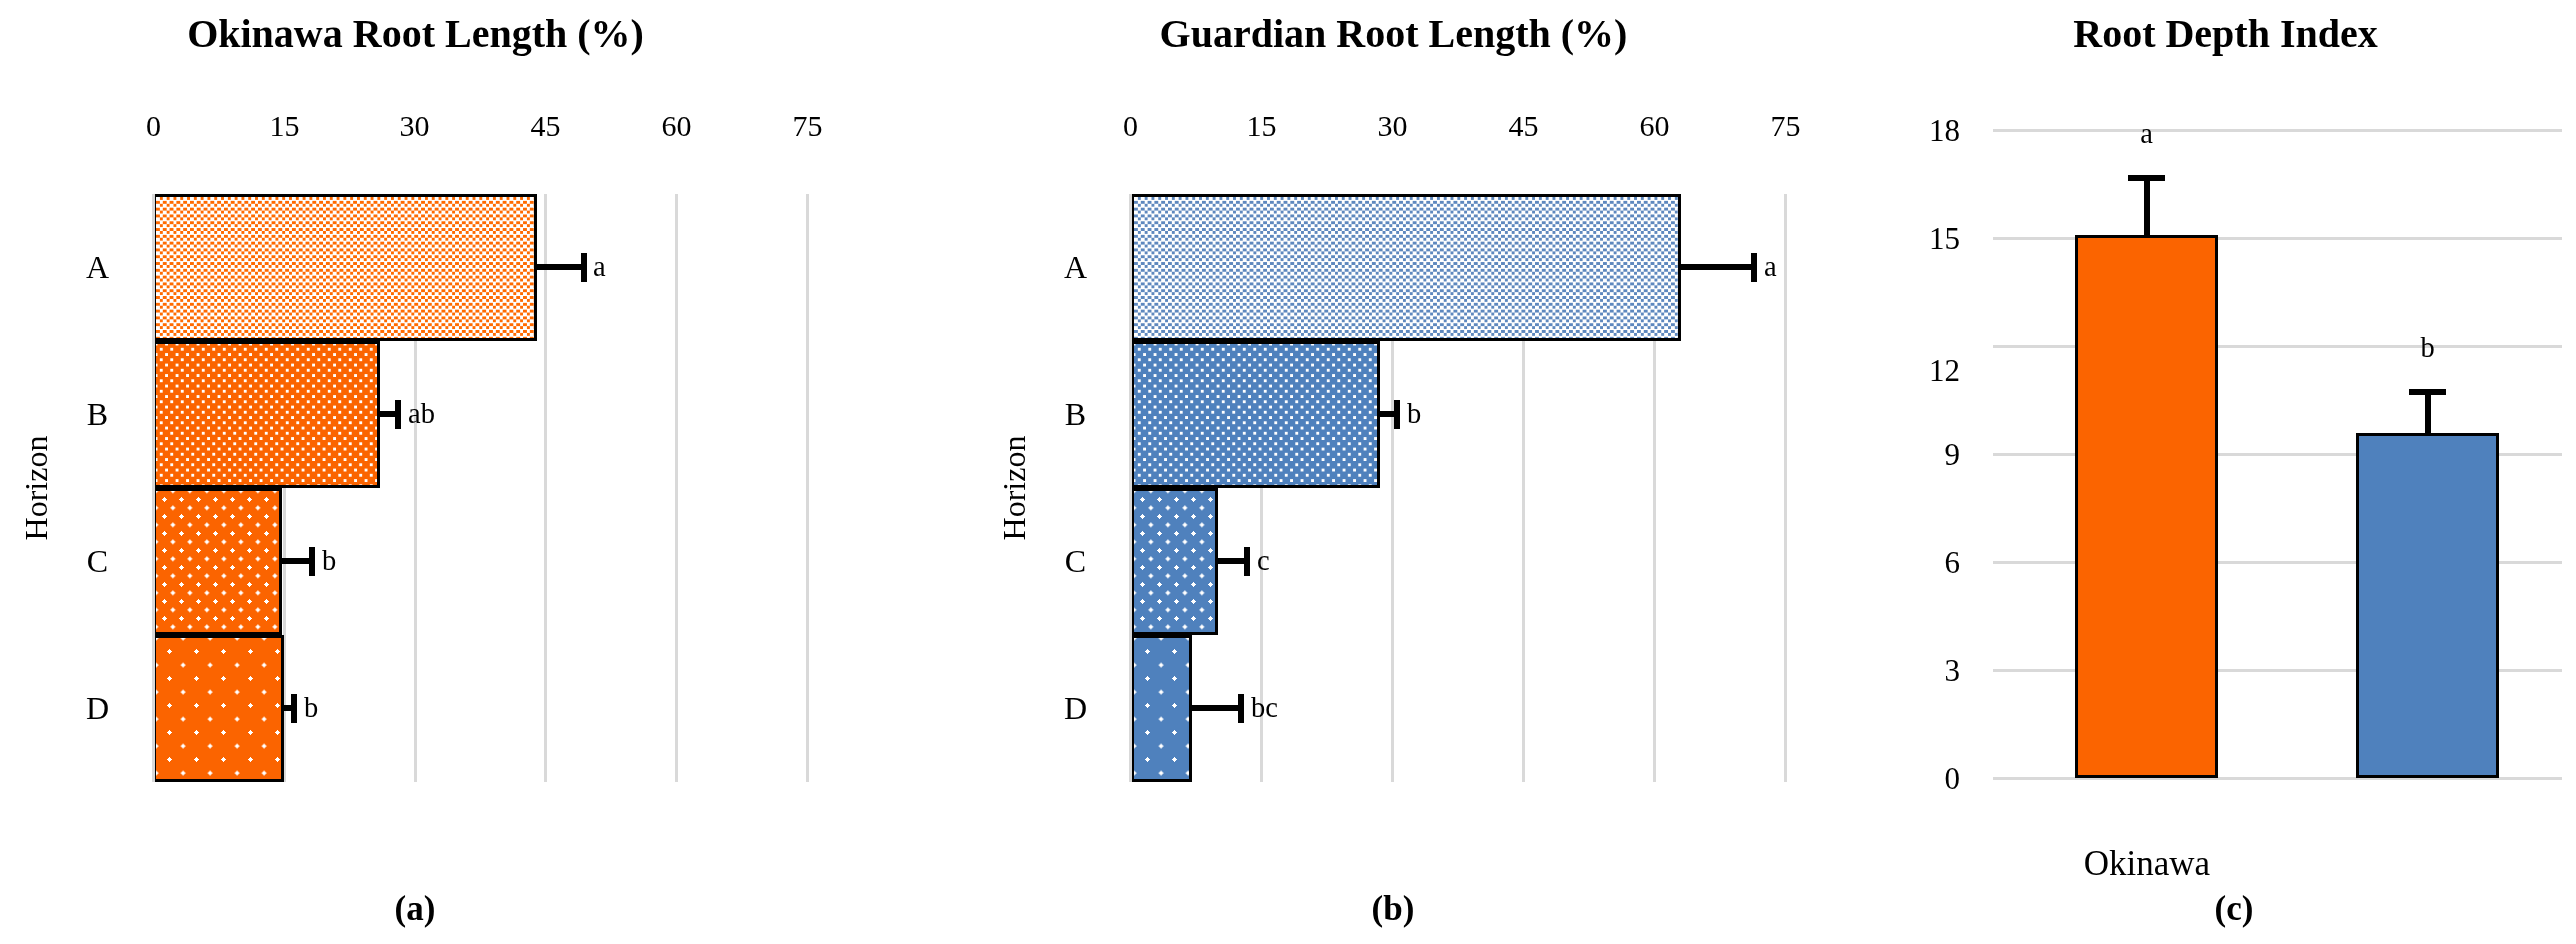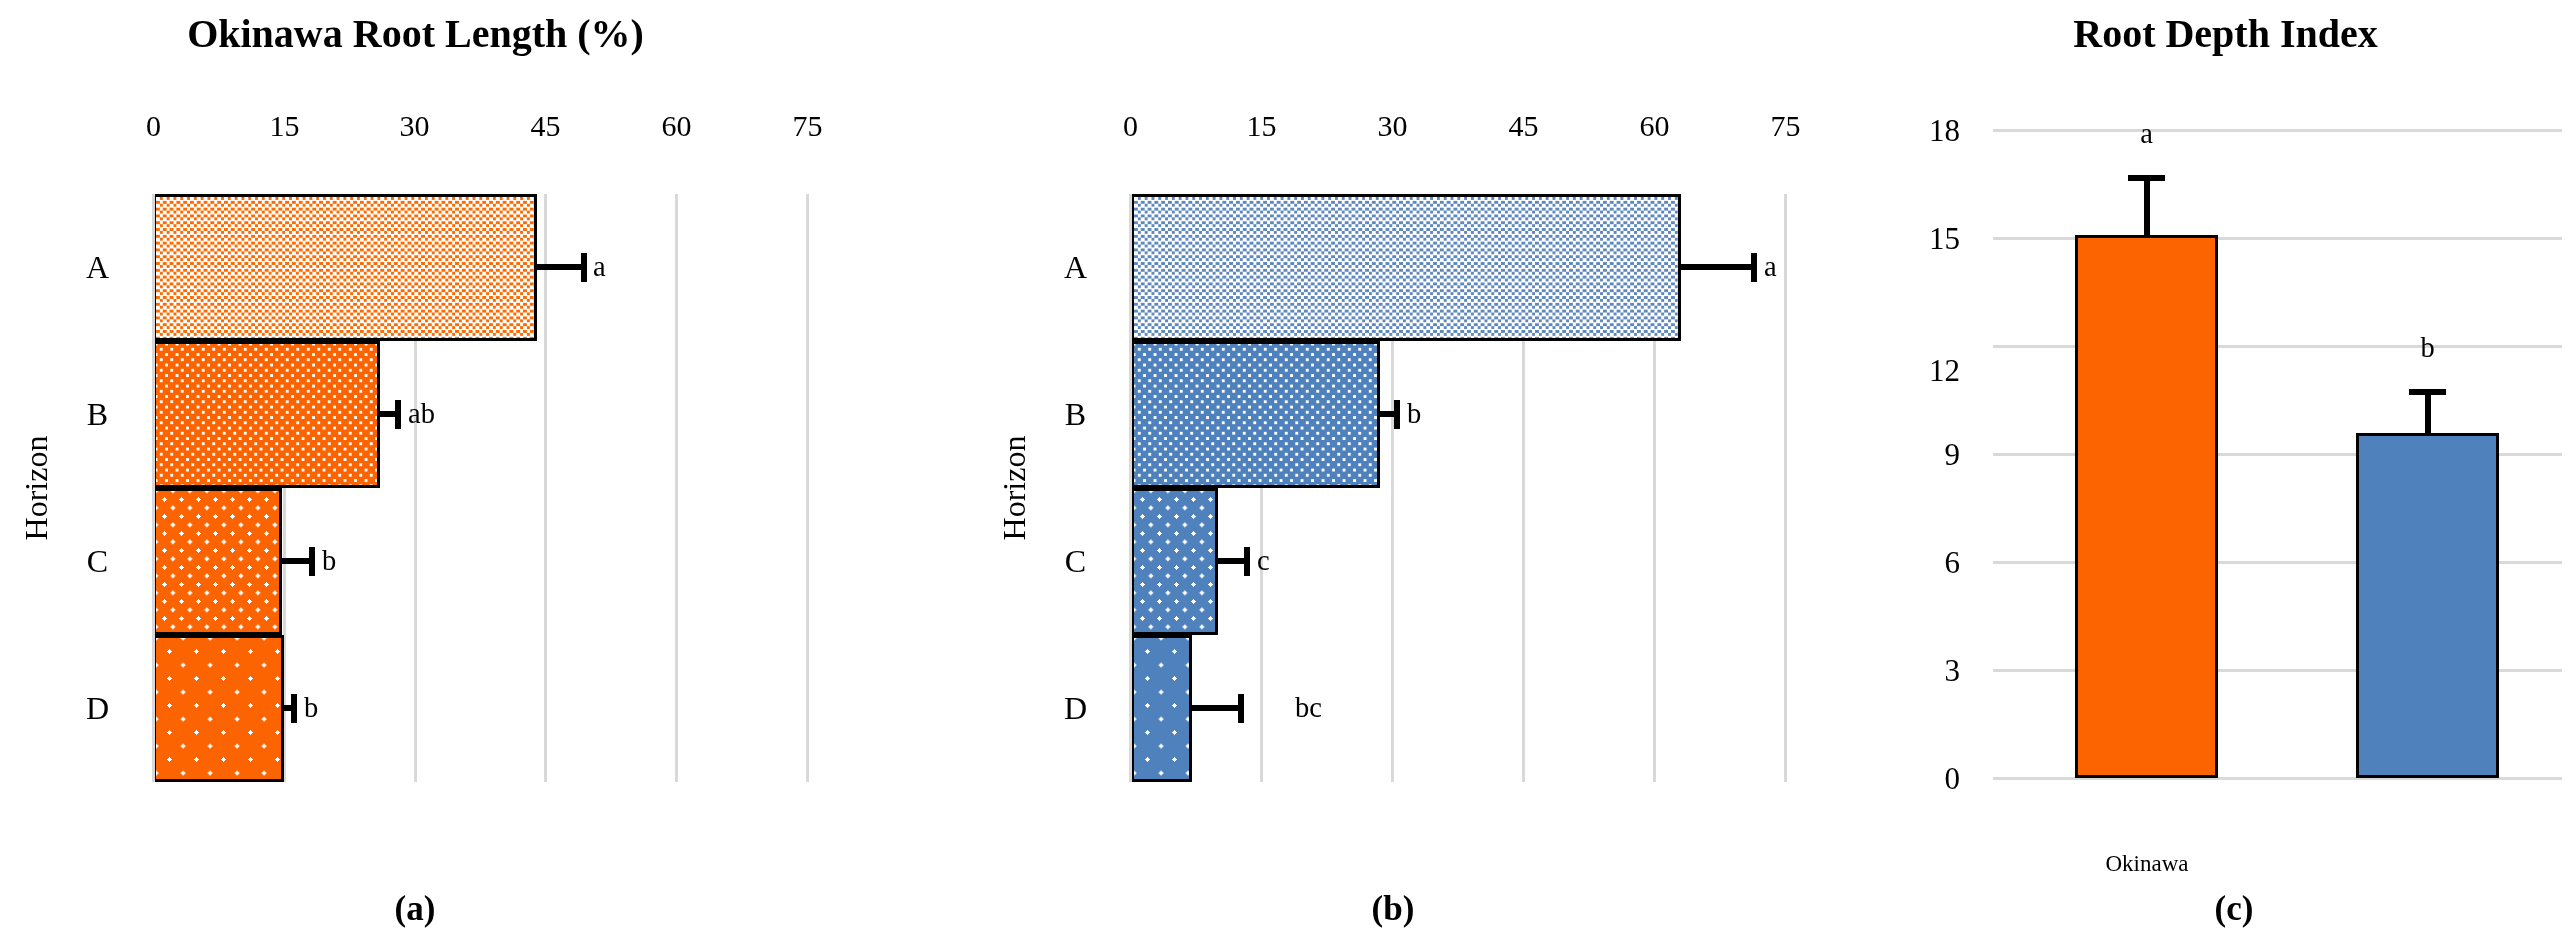--- a/index.html
+++ b/index.html
@@ -18,21 +18,21 @@
   .axis-label-v{
     position:absolute;width:261px;height:40px;line-height:40px;
     text-align:center;font-size:32px;transform:rotate(-90deg);transform-origin:center center;
   }
   .grid-v{position:absolute;width:3.1px;background:#D9D9D9;z-index:1;}
   .grid-h{position:absolute;height:3.1px;background:#D9D9D9;z-index:1;}
   .grid-axis{z-index:3;}
   .tick-h{position:absolute;width:99px;text-align:center;font-size:30px;line-height:37px;z-index:5;}
   .tick-v{position:absolute;width:99px;text-align:right;font-size:31px;line-height:41px;z-index:5;}
   .cat-h{position:absolute;width:99px;text-align:center;font-size:32px;line-height:41px;z-index:5;}
-  .cat-v{position:absolute;width:248px;text-align:center;font-size:23px;line-height:42px;z-index:5;}
+  .cat-v{position:absolute;width:248px;text-align:center;font-size:35px;line-height:42px;z-index:5;}
   .sig{position:absolute;width:124px;text-align:left;font-size:28.5px;line-height:42px;z-index:6;}
   .sig-c{position:absolute;width:99px;text-align:center;font-size:28.5px;line-height:41px;z-index:6;}
   .bar{position:absolute;border:3.7px solid #000;box-sizing:border-box;z-index:2;}
   .whisk{position:absolute;background:#000;z-index:4;}
 
   
   .pat-check-o{background-color:#fff;
     background-image:conic-gradient(#FF6A00 0 25%,#fff 0 50%,#FF6A00 0 75%,#fff 0);
     background-size:6.8px 6.8px;}
   .pat-d1-o{background-color:#FB6400;
@@ -59,20 +59,21 @@
 </style>
 </head>
 <body>
 
 <div id="stage">
 
   <div class="chart-title" style="left:415px;">Okinawa Root Length (%)</div>
   <div class="axis-label-v" style="left:-95px;top:468px;">Horizon</div>
   <div class="caption" style="left:415px;">(a)</div>
 
+  <div class="chart-title" style="left:1393px;">Guardian Root Length (%)</div>
   <div class="axis-label-v" style="left:883px;top:468px;">Horizon</div>
   <div class="caption" style="left:1393px;">(b)</div>
 
   <div class="chart-title" style="left:2225px;">Root Depth Index</div>
   <div class="caption" style="left:2234px;">(c)</div>
 
 <div class="grid-v grid-axis" style="left: 152px; top: 194px; height: 588px;"></div>
     <div class="tick-h" style="left: 104px; top: 107px;">0</div>
     <div class="grid-v" style="left: 283px; top: 194px; height: 588px;"></div>
     <div class="tick-h" style="left: 235px; top: 107px;">15</div>
@@ -128,21 +129,21 @@
     <div class="sig" style="left: 1407px; top: 393px;">b</div>
     <div class="bar pat-d2-b" style="left: 1131px; top: 488px; width: 87px; height: 147px;"></div>
     <div class="cat-h" style="left: 1026px; top: 541px;">C</div>
     <div class="whisk" style="left: 1218px; top: 558px; width: 29px; height: 5.6px;"></div>
     <div class="whisk" style="left: 1244px; top: 547px; width: 5.6px; height: 28.5px;"></div>
     <div class="sig" style="left: 1257px; top: 540px;">c</div>
     <div class="bar pat-d3-b" style="left: 1131px; top: 635px; width: 61px; height: 147px;"></div>
     <div class="cat-h" style="left: 1026px; top: 688px;">D</div>
     <div class="whisk" style="left: 1192px; top: 705px; width: 49px; height: 5.6px;"></div>
     <div class="whisk" style="left: 1238px; top: 694px; width: 5.6px; height: 28.5px;"></div>
-    <div class="sig" style="left: 1295px; top: 687px;">bc</div>
+    <div class="sig" style="left: 1251px; top: 687px;">bc</div>
     <div class="grid-h" style="left: 1993px; top: 777px; width: 569px;"></div>
     <div class="tick-v" style="left: 1861px; top: 758px;">0</div>
     <div class="grid-h" style="left: 1993px; top: 669px; width: 569px;"></div>
     <div class="tick-v" style="left: 1861px; top: 650px;">3</div>
     <div class="grid-h" style="left: 1993px; top: 561px; width: 569px;"></div>
     <div class="tick-v" style="left: 1861px; top: 542px;">6</div>
     <div class="grid-h" style="left: 1993px; top: 453px; width: 569px;"></div>
     <div class="tick-v" style="left: 1861px; top: 434px;">9</div>
     <div class="grid-h" style="left: 1993px; top: 345px; width: 569px;"></div>
     <div class="tick-v" style="left: 1861px; top: 326px; margin-top: 24px;">12</div>

